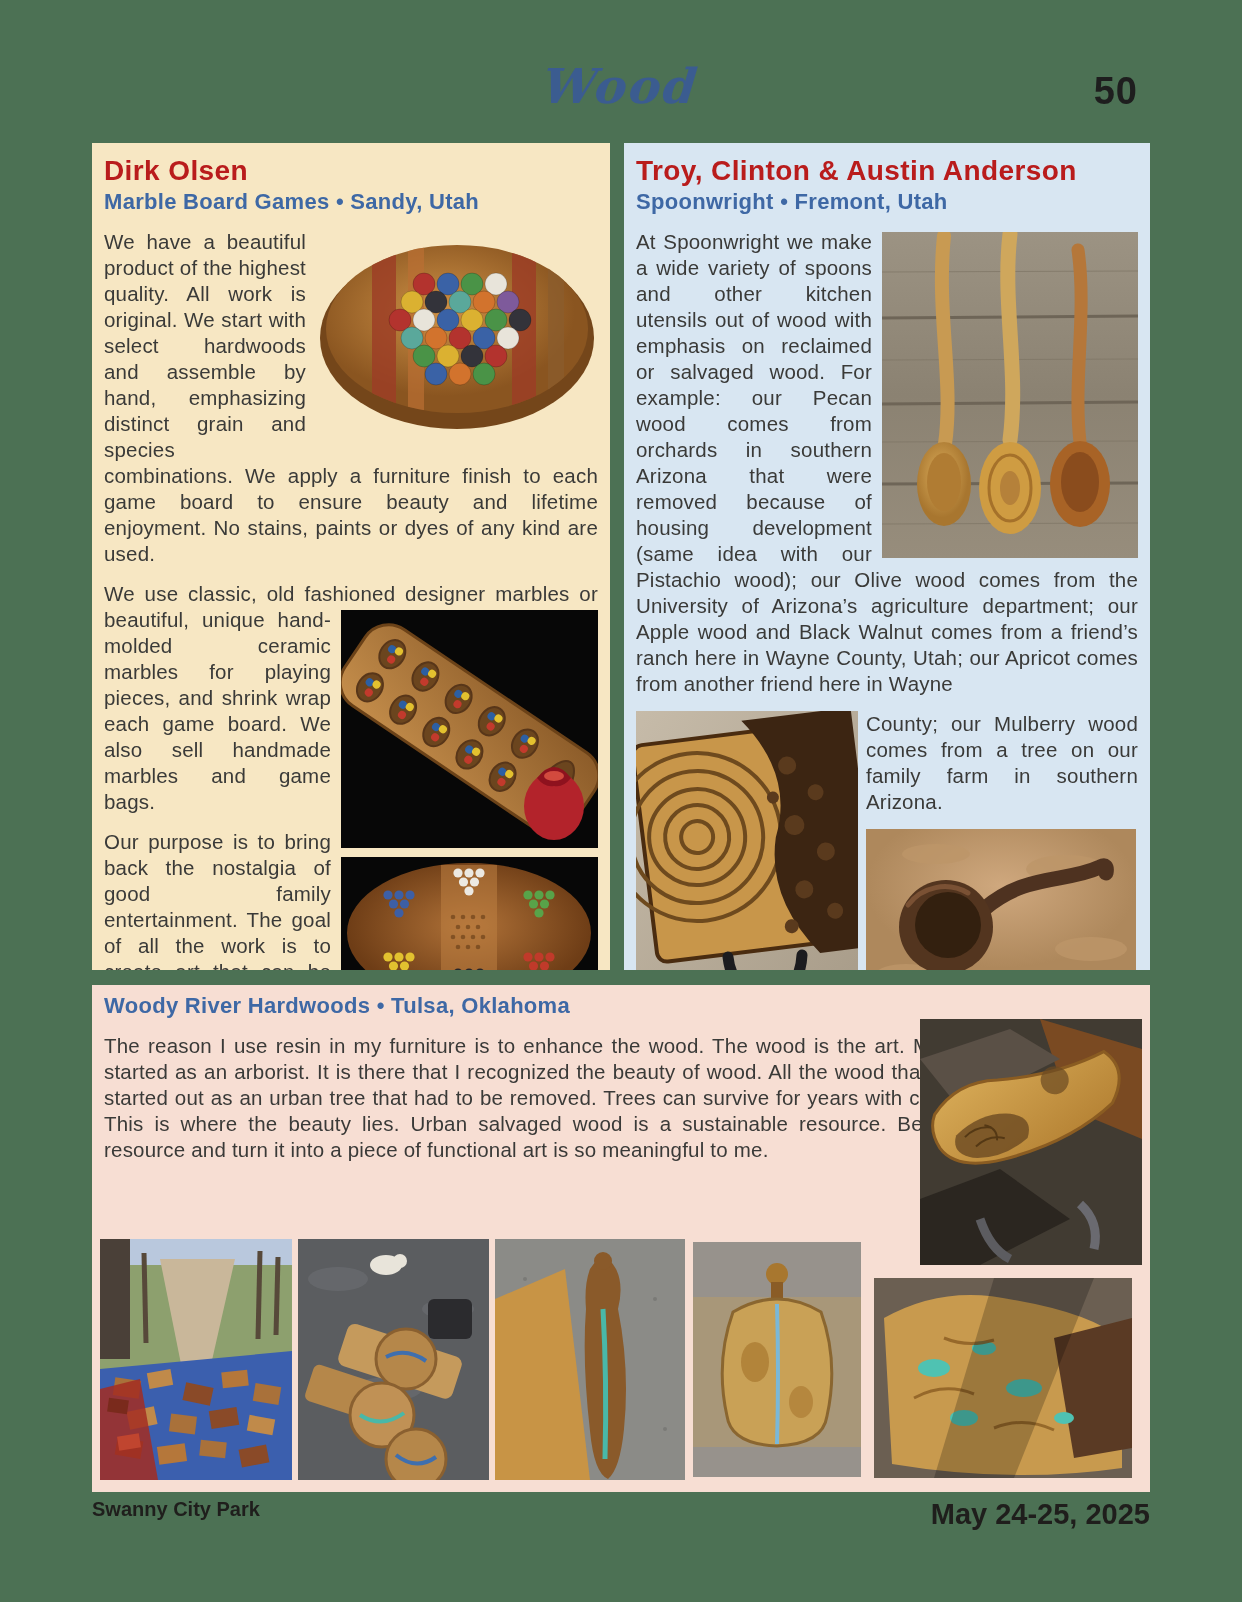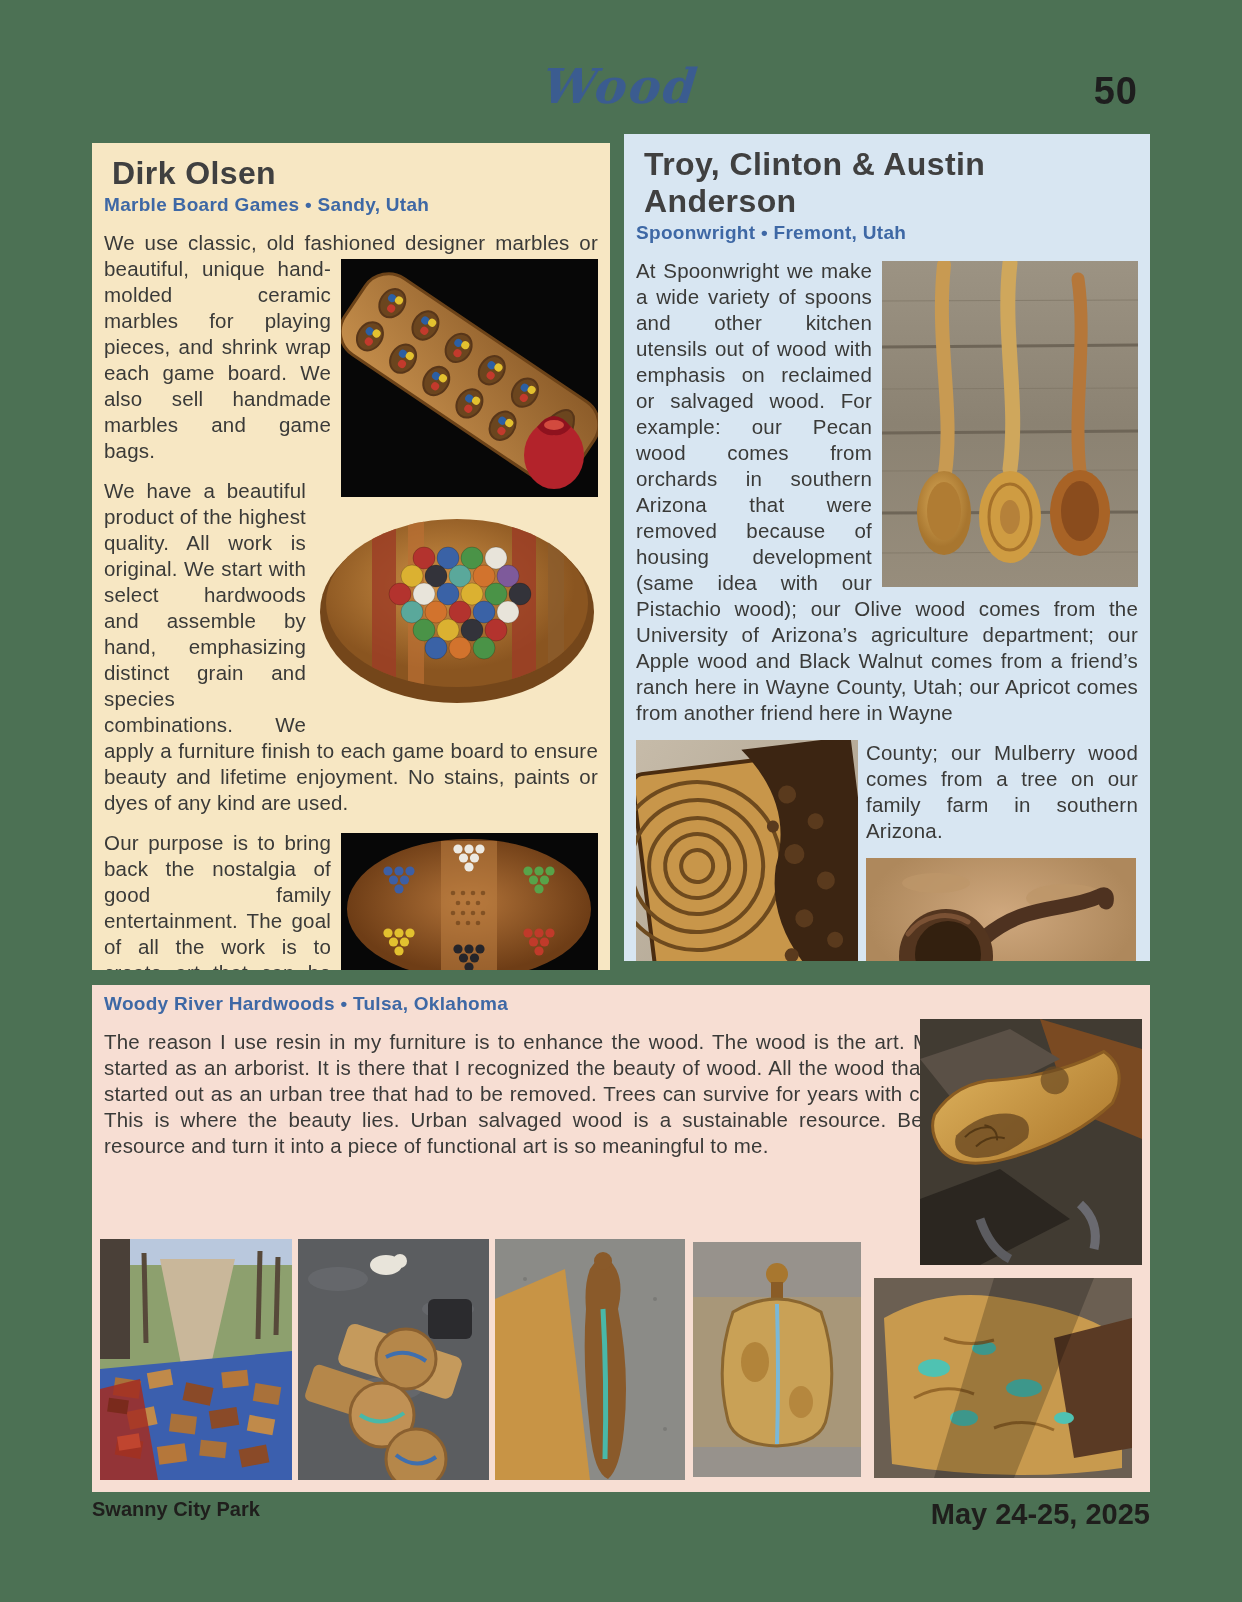--- a/index.html
+++ b/index.html
@@ -7,24 +7,24 @@
         font-family:"Liberation Sans",sans-serif;}
   
   .page-title{position:absolute;left:0;top:58px;width:100%;text-align:center;
       font-family:"DejaVu Serif",serif;font-style:italic;font-weight:bold;
       font-size:48px;color:#3b5c90;letter-spacing:2px;transform:skewX(-6deg);}
   .page-number{position:absolute;right:104px;top:70px;font-size:38px;font-weight:bold;
       color:#1e1e1e;letter-spacing:1px;}
   
   .panel{position:absolute;box-sizing:border-box;padding:8px 12px;overflow:hidden;}
   .panel-dirk{left:92px;top:143px;width:518px;height:827px;background:#f7e7c3;}
-  .panel-anderson{left:624px;top:134px;width:526px;height:827px;background:#d8e6f2;}
+  .panel-anderson{left:624px;top:143px;width:526px;height:827px;background:#d8e6f2;}
   .panel-colvin{left:92px;top:985px;width:1058px;height:507px;background:#f7ded3;}
-  h2.artist{margin:4px 8px 2px;font-size:32px;color:#404040;letter-spacing:.4px;}
-  h3.sub{margin:0 0 14px;font-size:19px;color:#3e68a5;font-weight:bold;letter-spacing:.3px;}
+  h2.artist{margin:4px 0 2px;font-size:28px;color:#b91c1c;letter-spacing:.4px;}
+  h3.sub{margin:0 0 14px;font-size:22px;color:#3e68a5;font-weight:bold;letter-spacing:.3px;}
   p.bio{margin:0 0 14px;font-size:20.5px;line-height:26px;color:#3a3a38;
         text-align:justify;letter-spacing:.2px;}
   
   .ph{display:block;overflow:hidden;}
   .fr{float:right;margin:3px 0 6px 10px;}
   .abs{position:absolute;}
   .ph svg{display:block;}
   
   .and-row{display:flex;gap:8px;}
   .and-right{flex:1;}
@@ -39,72 +39,20 @@
 <body>
 
 <div class="page">
 
   <div class="page-title">Wood</div>
   <div class="page-number">50</div>
 
   <section class="panel panel-dirk">
     <h2 class="artist">Dirk Olsen</h2>
     <h3 class="sub">Marble Board Games • Sandy, Utah</h3>
-
-    <p class="bio">
-      <span>We use classic, old fashioned designer marbles</span>
-      <span class="ph fr" style="width:257px;height:238px" aria-label="Wooden mancala board filled with marbles beside a red drawstring bag">
-        <svg width="257" height="238" viewBox="0 0 257 238">
-          <defs>
-            <linearGradient id="wg2" x1="0" y1="0" x2="1" y2="1">
-                <stop offset="0%" stop-color="#c68f4c"></stop>
-                <stop offset="100%" stop-color="#8a5a28"></stop>
-              </linearGradient>
-            <g id="pitdots">
-                <circle cx="-5" cy="2" r="4" fill="#c23a2c"></circle>
-                <circle cx="4" cy="-3" r="4" fill="#2c5fa3"></circle>
-                <circle cx="6" cy="4" r="4" fill="#e3c12f"></circle>
-              </g>
-          </defs>
-          <rect width="257" height="238" fill="#070707"></rect>
-          <g transform="rotate(-56 128 120)">
-            <rect x="83" y="-18" width="92" height="276" rx="28" fill="url(#wg2)" stroke="#6b4218" stroke-width="3"></rect>
-            <g fill="#6b451e" stroke="#583619" stroke-width="2">
-              <ellipse cx="108" cy="14" rx="15" ry="12"></ellipse>
-                <ellipse cx="148" cy="14" rx="15" ry="12"></ellipse>
-              <ellipse cx="108" cy="54" rx="15" ry="12"></ellipse>
-                <ellipse cx="148" cy="54" rx="15" ry="12"></ellipse>
-              <ellipse cx="108" cy="94" rx="15" ry="12"></ellipse>
-                <ellipse cx="148" cy="94" rx="15" ry="12"></ellipse>
-              <ellipse cx="108" cy="134" rx="15" ry="12"></ellipse>
-                <ellipse cx="148" cy="134" rx="15" ry="12"></ellipse>
-              <ellipse cx="108" cy="174" rx="15" ry="12"></ellipse>
-                <ellipse cx="148" cy="174" rx="15" ry="12"></ellipse>
-              <ellipse cx="128" cy="222" rx="30" ry="14"></ellipse>
-            </g>
-            <use href="#pitdots" x="108" y="14"></use>
-              <use href="#pitdots" x="148" y="14"></use>
-            <use href="#pitdots" x="108" y="54"></use>
-              <use href="#pitdots" x="148" y="54"></use>
-            <use href="#pitdots" x="108" y="94"></use>
-              <use href="#pitdots" x="148" y="94"></use>
-            <use href="#pitdots" x="108" y="134"></use>
-              <use href="#pitdots" x="148" y="134"></use>
-            <use href="#pitdots" x="108" y="174"></use>
-              <use href="#pitdots" x="148" y="174"></use>
-          </g>
-          <g>
-            <ellipse cx="213" cy="196" rx="30" ry="34" fill="#b3232b"></ellipse>
-            <path d="M196,168 q17,-22 34,0 q-8,10 -17,8 q-9,2 -17,-8z" fill="#8e121e"></path>
-            <ellipse cx="213" cy="166" rx="10" ry="5" fill="#d24a3e"></ellipse>
-          </g>
-        </svg>
-      </span>
-      <span>or beautiful, unique hand- molded ceramic marbles for playing pieces, and shrink wrap each game board. We also sell handmade marbles and game bags.</span>
-    </p>
 
     <p class="bio">
       <span class="ph fr" style="width:282px;height:203px" aria-label="Round wooden solitaire game board with colorful marbles">
         <svg width="282" height="203" viewBox="0 0 282 203">
           <defs>
             <radialGradient id="wg1" cx="45%" cy="40%">
                 <stop offset="0%" stop-color="#cf9247"></stop>
                 <stop offset="100%" stop-color="#8a5520"></stop>
               </radialGradient>
             <clipPath id="bc1">
@@ -145,20 +93,72 @@
               <circle cx="132" cy="124" r="11" fill="#dbb131"></circle>
               <circle cx="156" cy="124" r="11" fill="#33333a"></circle>
               <circle cx="180" cy="124" r="11" fill="#b3332e"></circle>
             <circle cx="120" cy="142" r="11" fill="#3a62a6"></circle>
               <circle cx="144" cy="142" r="11" fill="#d2732d"></circle>
               <circle cx="168" cy="142" r="11" fill="#4a9347"></circle>
           </g>
         </svg>
       </span>
       <span>We have a beautiful product of the highest quality.  All work is original. We start with select hardwoods and assemble by hand, emphasizing distinct grain and species combinations. We apply a furniture finish to each game board to ensure beauty and lifetime enjoyment. No stains, paints or dyes of any kind are used.</span>
+    </p>
+
+    <p class="bio">
+      <span>We use classic, old fashioned designer marbles</span>
+      <span class="ph fr" style="width:257px;height:238px" aria-label="Wooden mancala board filled with marbles beside a red drawstring bag">
+        <svg width="257" height="238" viewBox="0 0 257 238">
+          <defs>
+            <linearGradient id="wg2" x1="0" y1="0" x2="1" y2="1">
+                <stop offset="0%" stop-color="#c68f4c"></stop>
+                <stop offset="100%" stop-color="#8a5a28"></stop>
+              </linearGradient>
+            <g id="pitdots">
+                <circle cx="-5" cy="2" r="4" fill="#c23a2c"></circle>
+                <circle cx="4" cy="-3" r="4" fill="#2c5fa3"></circle>
+                <circle cx="6" cy="4" r="4" fill="#e3c12f"></circle>
+              </g>
+          </defs>
+          <rect width="257" height="238" fill="#070707"></rect>
+          <g transform="rotate(-56 128 120)">
+            <rect x="83" y="-18" width="92" height="276" rx="28" fill="url(#wg2)" stroke="#6b4218" stroke-width="3"></rect>
+            <g fill="#6b451e" stroke="#583619" stroke-width="2">
+              <ellipse cx="108" cy="14" rx="15" ry="12"></ellipse>
+                <ellipse cx="148" cy="14" rx="15" ry="12"></ellipse>
+              <ellipse cx="108" cy="54" rx="15" ry="12"></ellipse>
+                <ellipse cx="148" cy="54" rx="15" ry="12"></ellipse>
+              <ellipse cx="108" cy="94" rx="15" ry="12"></ellipse>
+                <ellipse cx="148" cy="94" rx="15" ry="12"></ellipse>
+              <ellipse cx="108" cy="134" rx="15" ry="12"></ellipse>
+                <ellipse cx="148" cy="134" rx="15" ry="12"></ellipse>
+              <ellipse cx="108" cy="174" rx="15" ry="12"></ellipse>
+                <ellipse cx="148" cy="174" rx="15" ry="12"></ellipse>
+              <ellipse cx="128" cy="222" rx="30" ry="14"></ellipse>
+            </g>
+            <use href="#pitdots" x="108" y="14"></use>
+              <use href="#pitdots" x="148" y="14"></use>
+            <use href="#pitdots" x="108" y="54"></use>
+              <use href="#pitdots" x="148" y="54"></use>
+            <use href="#pitdots" x="108" y="94"></use>
+              <use href="#pitdots" x="148" y="94"></use>
+            <use href="#pitdots" x="108" y="134"></use>
+              <use href="#pitdots" x="148" y="134"></use>
+            <use href="#pitdots" x="108" y="174"></use>
+              <use href="#pitdots" x="148" y="174"></use>
+          </g>
+          <g>
+            <ellipse cx="213" cy="196" rx="30" ry="34" fill="#b3232b"></ellipse>
+            <path d="M196,168 q17,-22 34,0 q-8,10 -17,8 q-9,2 -17,-8z" fill="#8e121e"></path>
+            <ellipse cx="213" cy="166" rx="10" ry="5" fill="#d24a3e"></ellipse>
+          </g>
+        </svg>
+      </span>
+      <span>or beautiful, unique hand- molded ceramic marbles for playing pieces, and shrink wrap each game board. We also sell handmade marbles and game bags.</span>
     </p>
 
     <p class="bio">
       <span class="ph fr" style="width:257px;height:150px" aria-label="Round wooden Chinese checkers board with colored marble triangles">
         <svg width="257" height="150" viewBox="0 0 257 150">
           <defs>
             <radialGradient id="wg3" cx="50%" cy="45%">
                 <stop offset="0%" stop-color="#b07238"></stop>
                 <stop offset="100%" stop-color="#6e3d16"></stop>
               </radialGradient>

